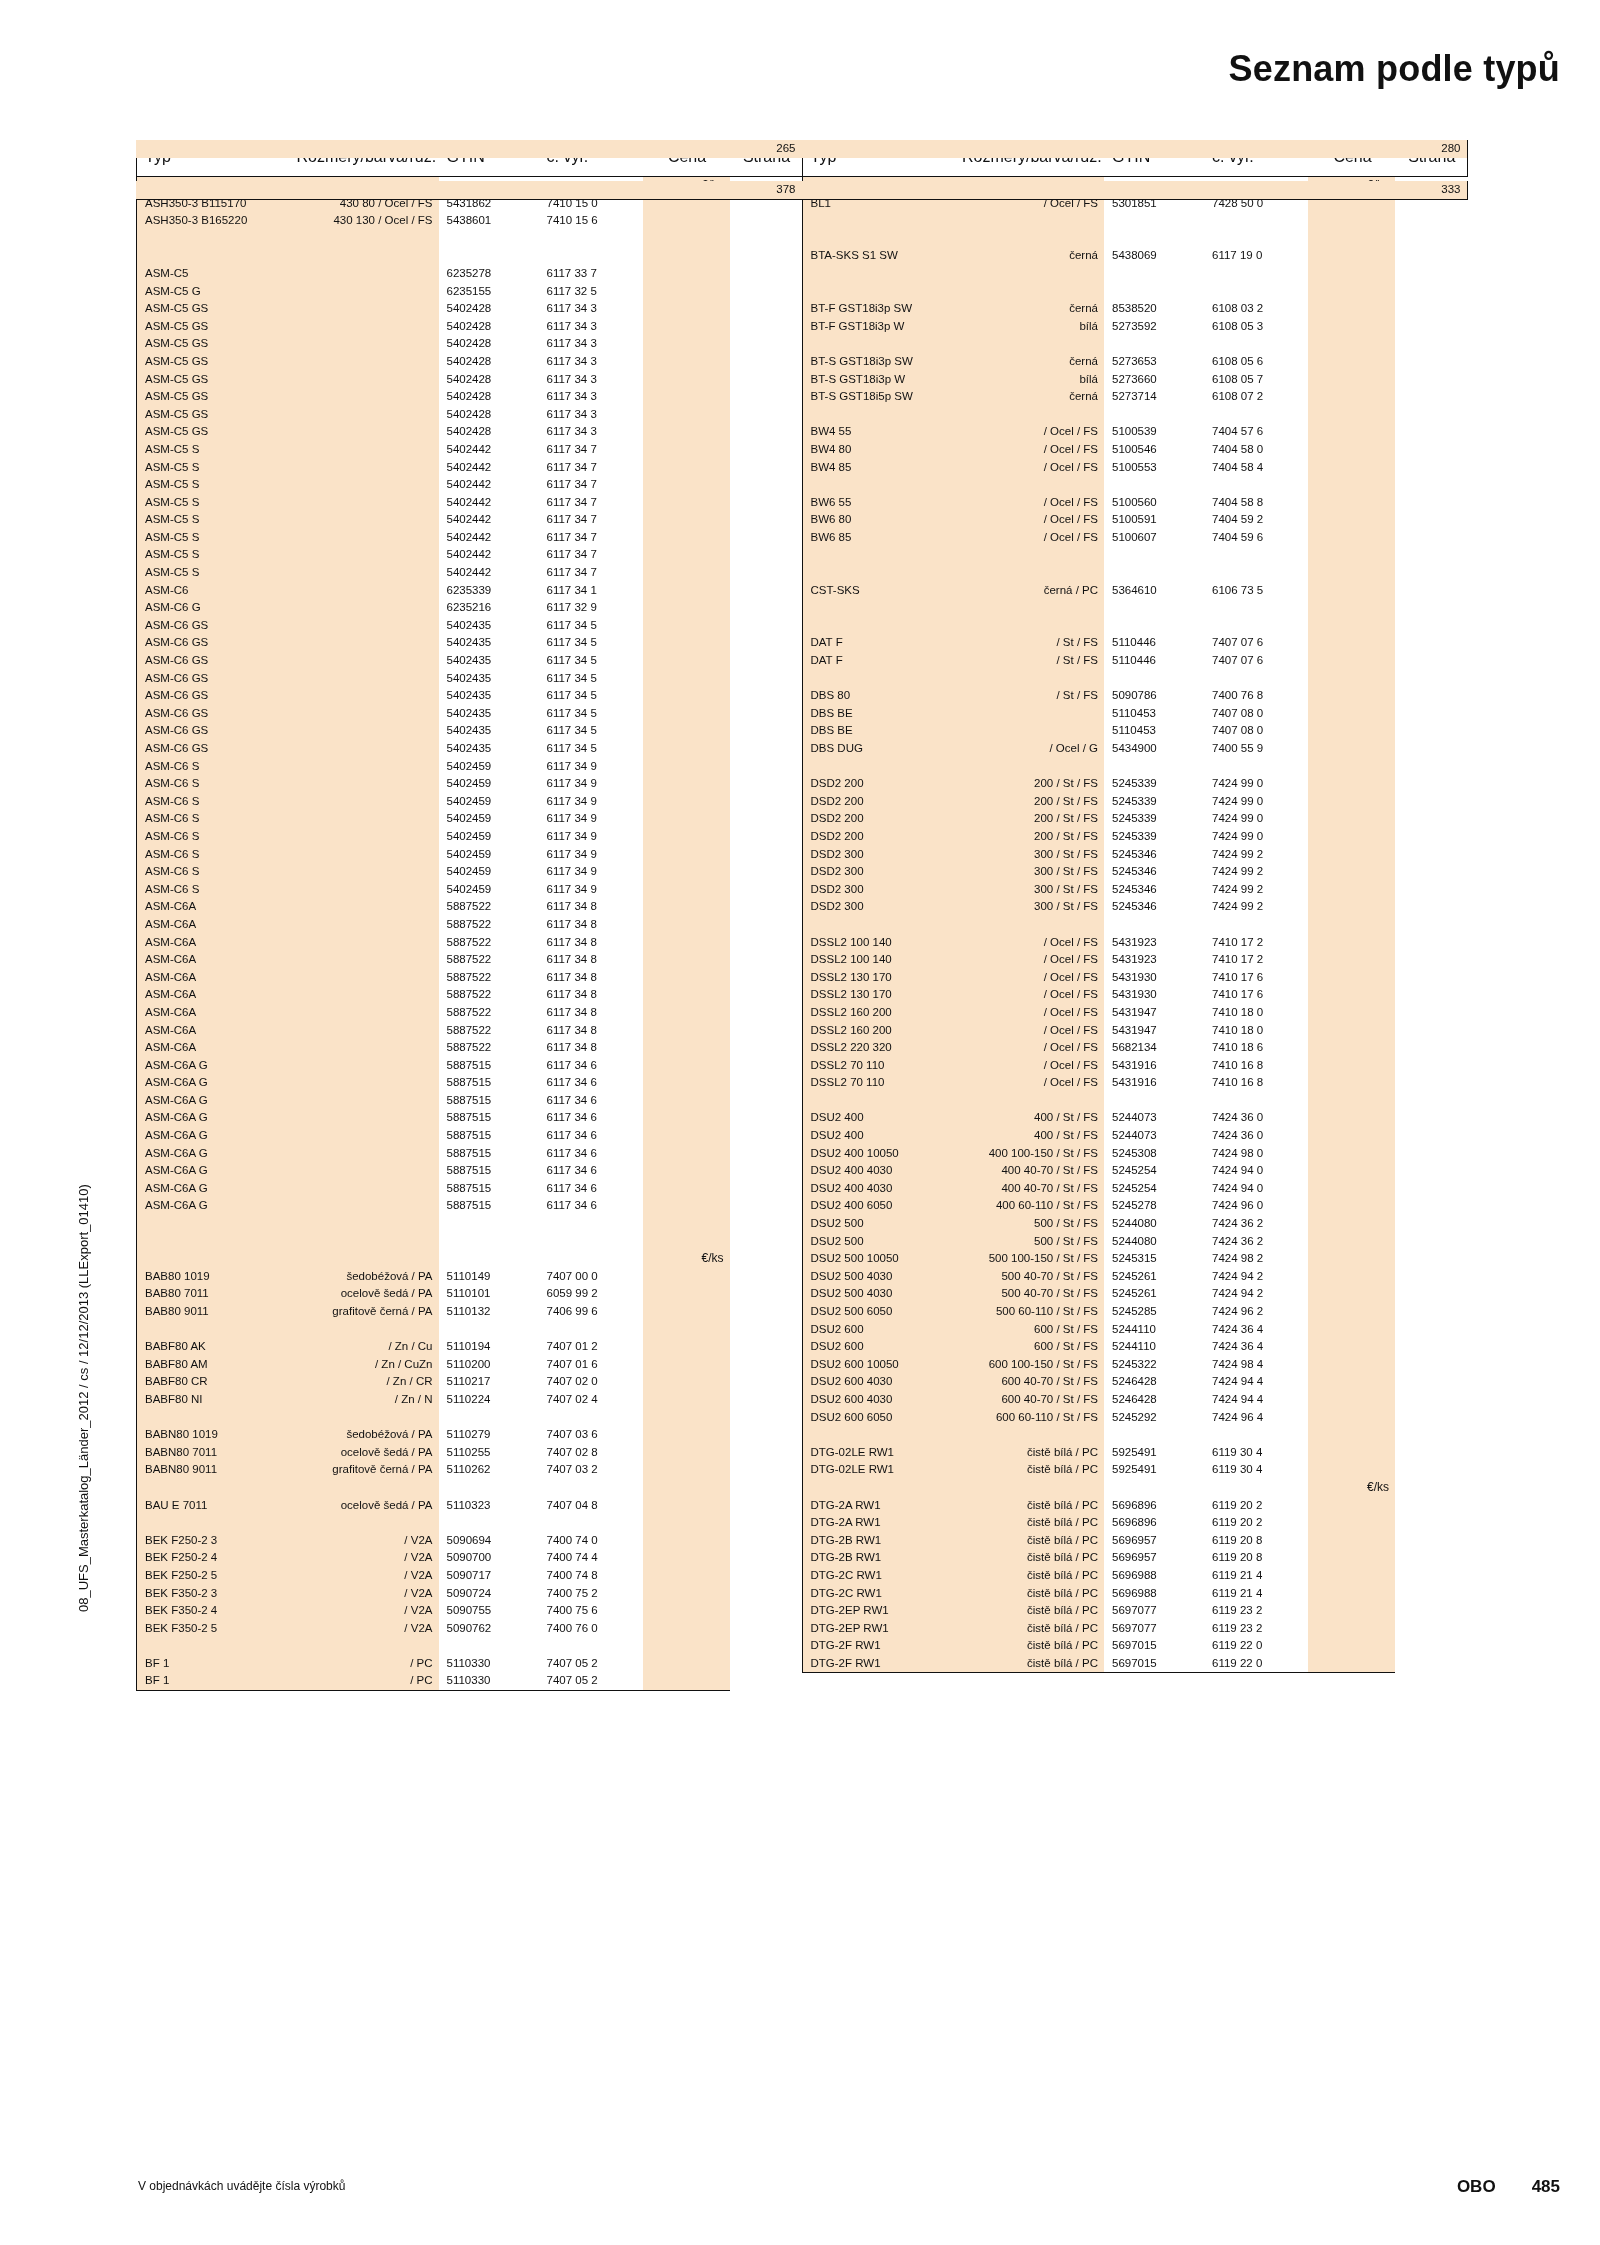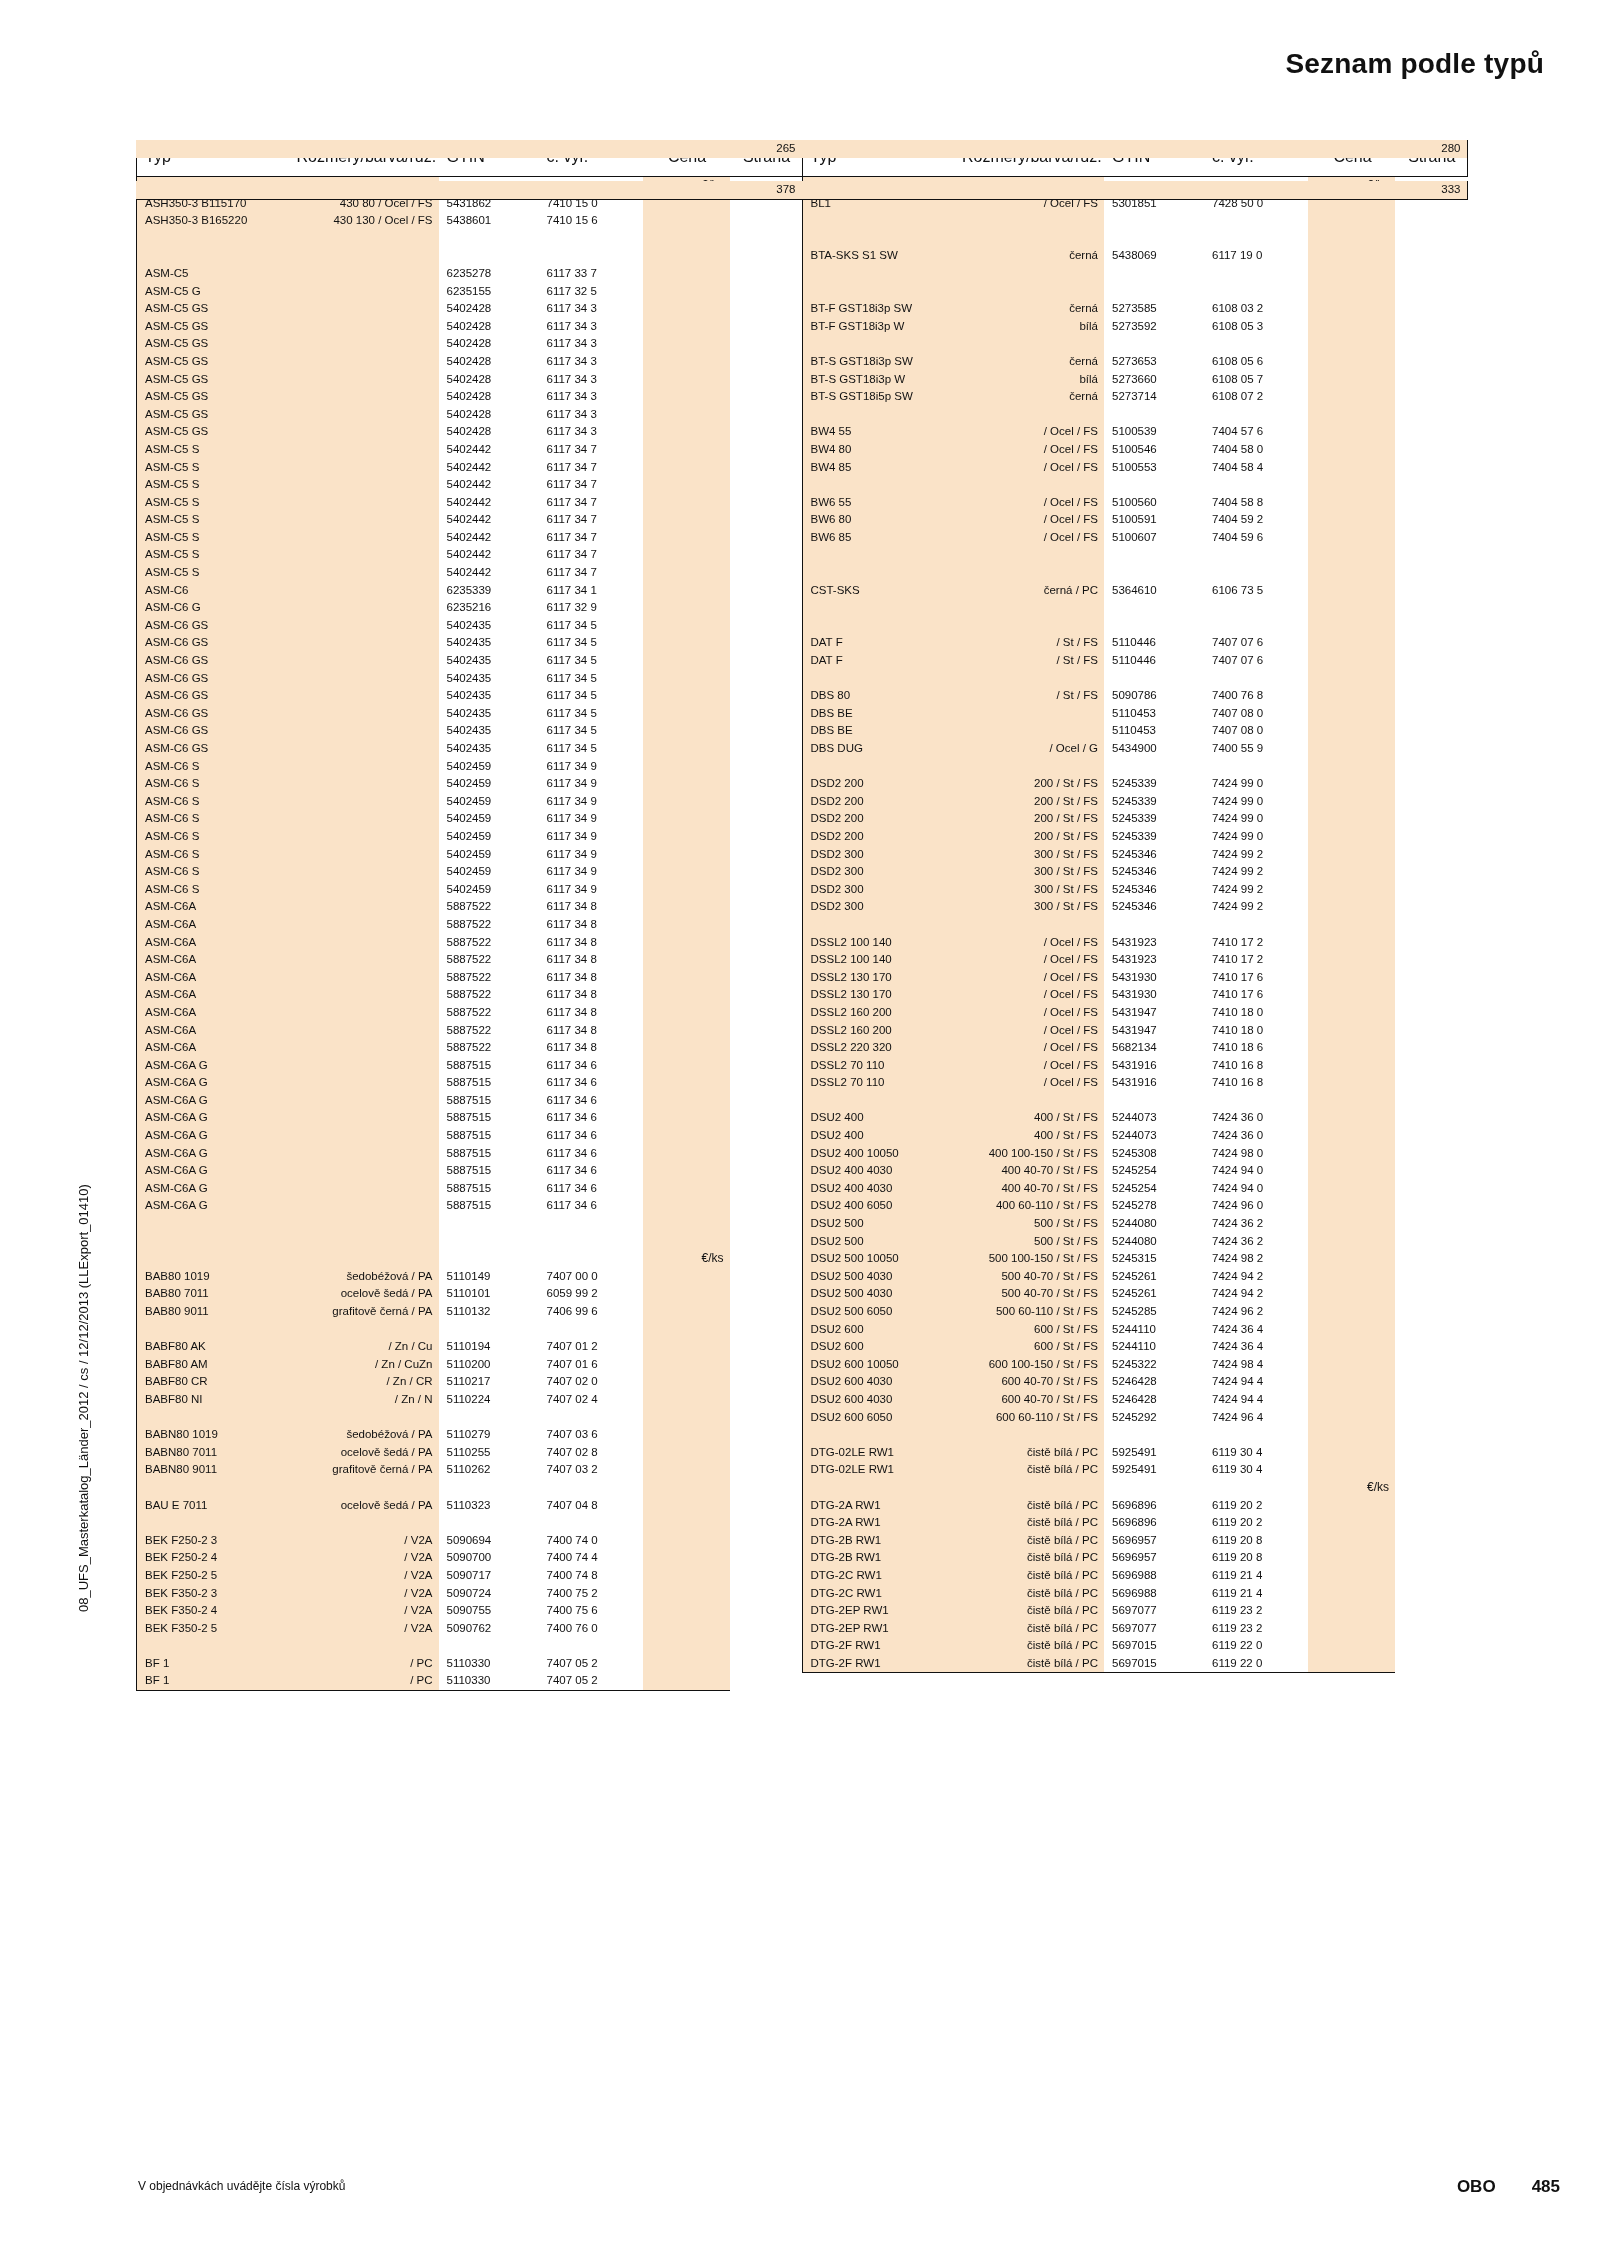--- a/index.html
+++ b/index.html
@@ -9,22 +9,22 @@
     font-family:"Liberation Sans", sans-serif;
     color:#111;
     position:relative;
     overflow:hidden;
   }
   .page{
     position:absolute;inset:0;
   }
   .page-title{
     position:absolute;
-    right:56px;top:48px;
-    font-size:28px;font-weight:bold;
+    right:40px;top:48px;
+    font-size:36px;font-weight:bold;
     letter-spacing:.2px;
   }
   .sidetext{
     position:absolute;
     left:76px;top:1612px;
     transform:rotate(-90deg);
     transform-origin:0 0;
     font-size:13px;
     color:#111;
     white-space:nowrap;
@@ -886,21 +886,21 @@
               <td class="typ brd-left">&nbsp;</td>
               <td class="desc">&nbsp;</td>
               <td class="gtin">&nbsp;</td>
               <td class="art">&nbsp;</td>
               <td class="price">&nbsp;</td>
               <td class="page brd-right">&nbsp;</td>
             </tr>
             <tr>
               <td class="typ brd-left">BT-F GST18i3p SW</td>
               <td class="desc">černá</td>
-              <td class="gtin">5273585</td>
+              <td class="gtin">8538520</td>
               <td class="art">6108 03 2</td>
               <td class="price">&nbsp;</td>
               <td class="page brd-right">448</td>
             </tr>
             <tr>
               <td class="typ brd-left">BT-F GST18i3p W</td>
               <td class="desc">bílá</td>
               <td class="gtin">5273592</td>
               <td class="art">6108 05 3</td>
               <td class="price">&nbsp;</td>

